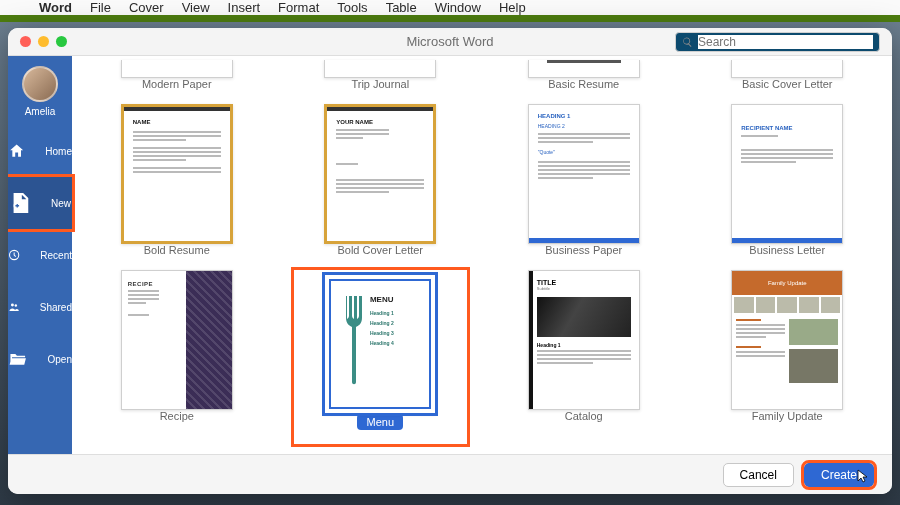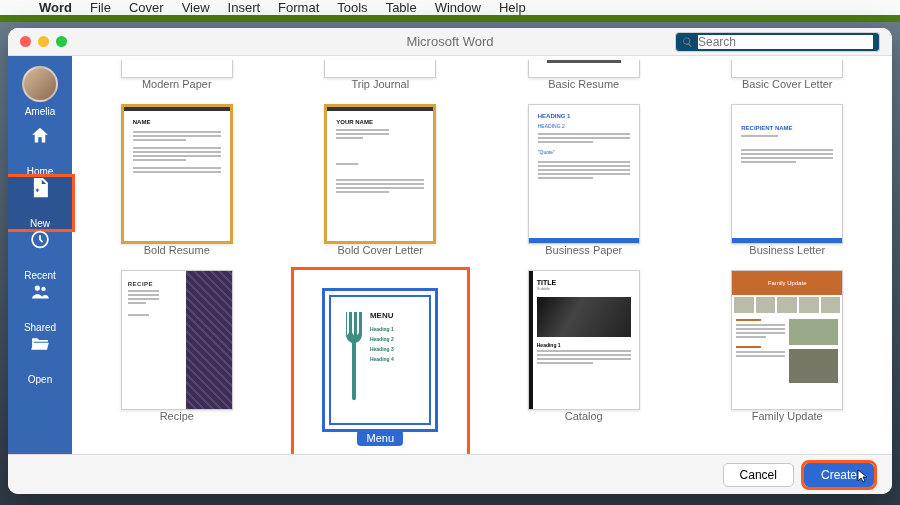--- a/index.html
+++ b/index.html
@@ -18,21 +18,21 @@
   .dot.r { background:#ff5f57; } .dot.y{background:#febc2e;} .dot.g{background:#28c840;}
   .titlebar .title { position: absolute; left: 0; right: 0; text-align: center; font-size: 13px; color: #6e6e6e; pointer-events:none;}
   .titlebar .search { position:absolute; right:12px; top:4px; width:205px; height:20px; background:#0c4a6e; border:1px solid #d0d0d0; border-radius:4px; display:flex; align-items:center; padding:0 6px; }
   .titlebar .search svg{width:12px;height:12px;fill:#8a8a8a;margin-right:5px;}
   .titlebar .search input{border:none;outline:none;font-size:12px;width:100%;color:#555;}
   
   .body { flex:1; display:flex; min-height:0; }
   .sidebar { width:64px; background:#3667b2; display:flex; flex-direction:column; align-items:center; color:#fff; font-size:10px; }
   .avatar { width:36px; height:36px; border-radius:50%; background:linear-gradient(135deg,#d7b89b,#8a6b52); margin-top:10px; border:2px solid rgba(255,255,255,.5); }
   .uname { margin-top:4px; margin-bottom:8px; }
-  .sbitem { width:64px; height:52px; display:flex; flex-direction:column; align-items:center; justify-content:center; gap:20px; cursor:pointer; }
+  .sbitem { width:64px; height:52px; display:flex; flex-direction:row; align-items:center; justify-content:center; gap:20px; cursor:pointer; }
   .sbitem svg { width:22px; height:22px; fill:#fff; }
   .sbitem.selected { background:rgba(0,0,0,.18); }
   .sbitem .lbl { font-size:10px; }
   
   .gallery { flex:1; overflow:auto; padding:4px 18px 0 18px; }
   .grid { display:grid; grid-template-columns:repeat(4,1fr); column-gap:30px; row-gap:4px; }
   .card { display:flex; flex-direction:column; align-items:center; }
   .thumb { width:112px; height:140px; background:#fff; border:1px solid #cfcfcf; box-shadow:0 1px 3px rgba(0,0,0,.12); position:relative; }
   .thumb.partial { height:18px; border-top:none; overflow:hidden; }
   .caption { font-size:11px; color:#666; margin-bottom:10px; }
@@ -269,21 +269,21 @@
                   <div class="tlineS"></div>
                   <div class="tlineS" style="width:35%"></div>
                 <div style="height:6px"></div>
                   <div class="tlineS" style="width:40%"></div>
               </div>
               <div class="recipeR"></div>
             </div>
             <div class="caption">Recipe</div>
           </div>
 
-          <div class="card hilite" style="padding:20px">
+          <div class="card hilite" style="padding:4px">
             <div class="thumb selring">
               <div class="menuInner">
                 <div class="fork">
                   <svg width="28" height="100" viewBox="0 0 28 100">
                     <g fill="#3b8d85">
                       <path d="M6 2v22c0 6 4 8 6 9v55c0 3 4 3 4 0V33c2-1 6-3 6-9V2h-3v20c0 2-2 3-2 3V2h-3v23s-2-1-2-3V2h-3v20c0 2-2 3-2 3V2z"></path>
                     </g>
                   </svg>
                 </div>
                 <div class="menuR">

